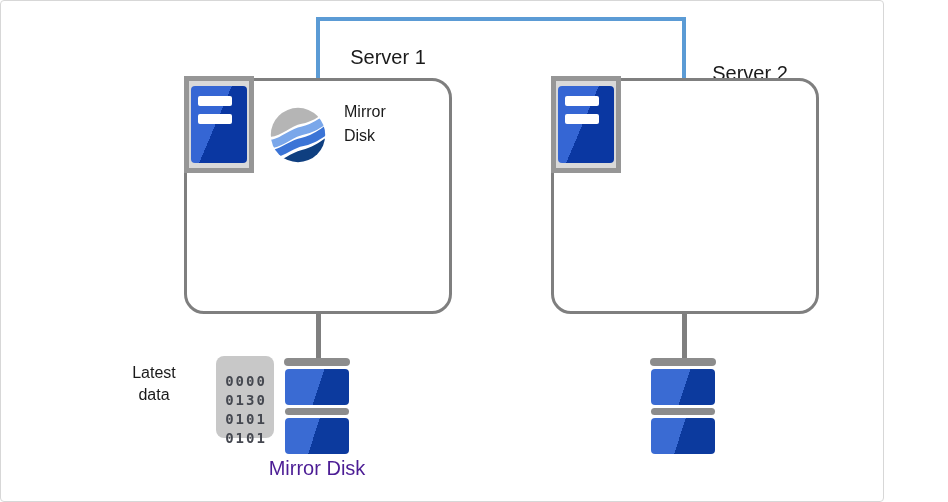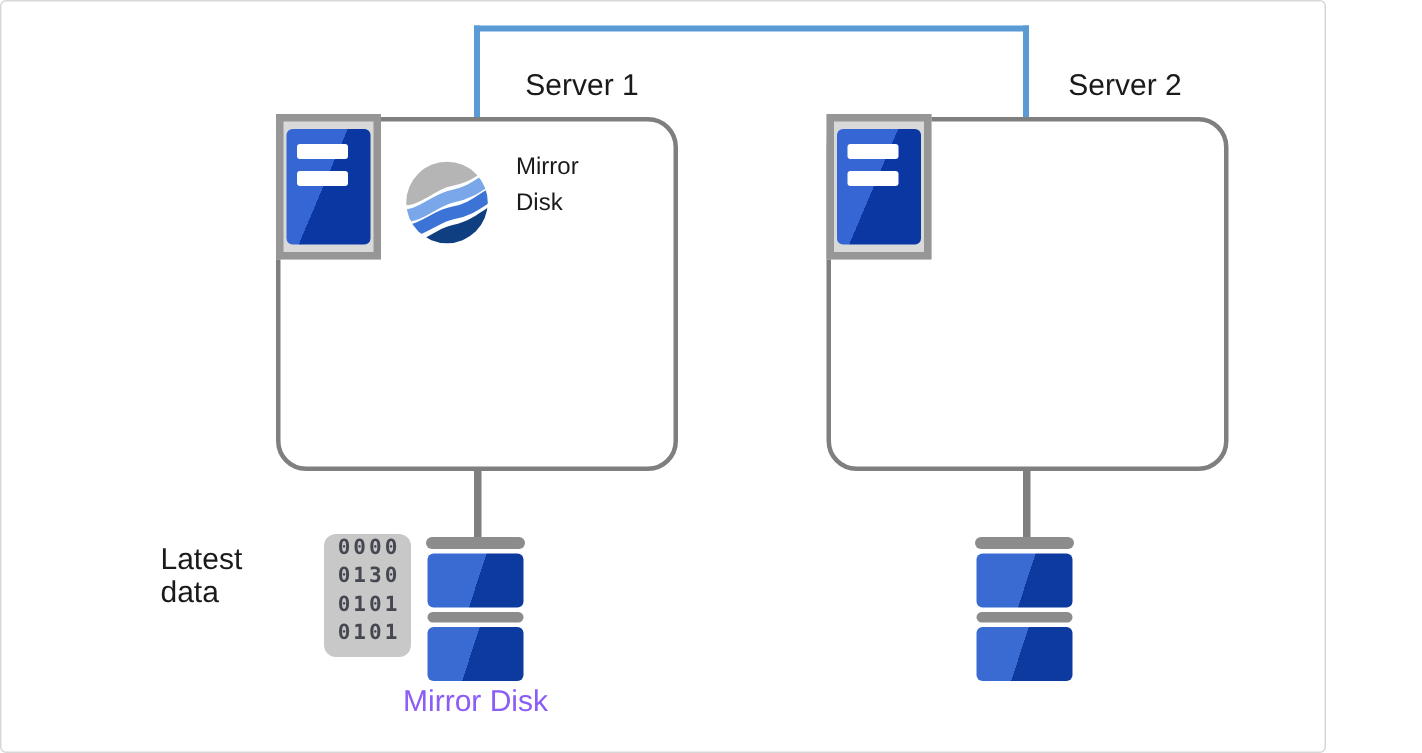--- a/index.html
+++ b/index.html
@@ -22,21 +22,21 @@
     border-left: 4px solid #5b9bd5;
     border-right: 4px solid #5b9bd5;
   }
 
   
   .server-label {
     top: 45px; width: 124px;
     font-size: 20px; color: #1a1a1a; text-align: center; white-space: nowrap;
   }
   .server-label.s1 { left: 325px; }
-  .server-label.s2 { left: 687px; }
+  .server-label.s2 { left: 687px; margin-top: 16px; }
 
   
   .server-box {
     top: 77px; width: 268px; height: 236px;
     background: #ffffff;
     border: 3px solid #7f7f7f;
     border-radius: 20px;
   }
   .server-box.s1 { left: 183px; }
   .server-box.s2 { left: 550px; }
@@ -92,39 +92,39 @@
   .disk-platter.p2 { top: 60px; background: linear-gradient(108deg, #3a6bd3 46%, #0c3a9e 46%); }
   .disk-sep {
     position: absolute; left: 1px; top: 50px; width: 64px; height: 7px;
     background: #8c8c8c; border-radius: 3.5px;
   }
 
   
   .binary-chip {
     left: 215px; top: 355px; width: 58px; height: 82px;
     background: #c8c8c8; border-radius: 8px;
-    padding-top: 0; text-align: center;
+    padding-top: 16px; text-align: center;
   }
   .binary-row {
     font-family: "DejaVu Sans Mono", monospace;
     font-weight: bold; font-size: 14px; line-height: 19px;
     letter-spacing: 2px; color: #454850; text-indent: 2px;
   }
 
   
   .latest-label {
     left: 106px; top: 361px; width: 94px;
-    font-size: 20px; line-height: 22px; color: #1a1a1a;
-    text-align: left; white-space: nowrap;
+    font-size: 16px; line-height: 22px; color: #1a1a1a;
+    text-align: center; white-space: nowrap;
   }
 
   
   .mirror-disk-label {
     left: 248px; top: 456px; width: 136px;
-    font-size: 20px; color: #8b5cf6; text-align: center; white-space: nowrap;
+    font-size: 20px; color: #4c1d95; text-align: center; white-space: nowrap;
   }
 </style>
 </head>
 <body>
 
 <div id="canvas">
 
   <div class="abs link-line"></div>
 
   <div class="abs server-label s1">Server 1</div>

